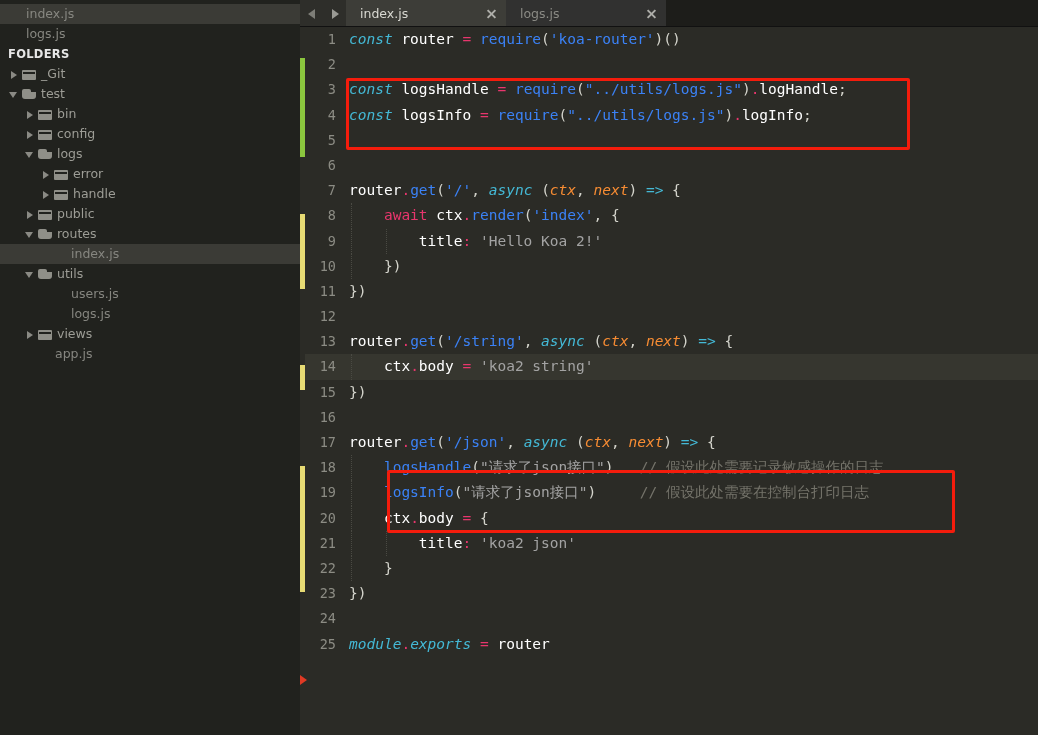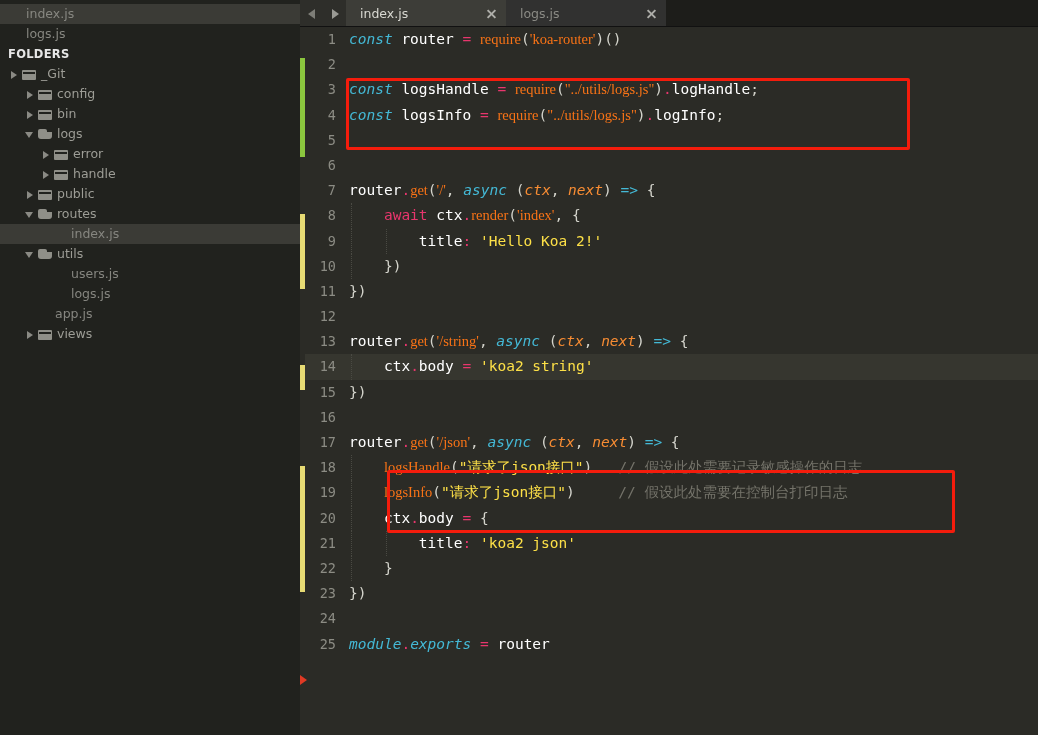--- a/index.html
+++ b/index.html
@@ -195,22 +195,22 @@
     padding-right: 13px;
     color: #8c8c84;
     font-size: 13.5px;
     user-select: none;
   }
   .lc { flex: 1 1 auto; color: #d4d4cc; }
 
   
   .kw   { color: #44b9d6; font-style: italic; }
   .kw2  { color: #e8366d; }
-  .fn   { color: #f97316; font-family: Liberation Serif, serif; }
-  .str  { color: #fde047; }
+  .fn   { color: #3b82f6; }
+  .str  { color: #a3a3a3; }
   .op   { color: #e8366d; }
   .pu   { color: #d4d4cc; }
   .id   { color: #ffffff; }
   .par  { color: #f78c33; font-style: italic; }
   .cmt  { color: #74736a; }
   .arw  { color: #44b9d6; }
 
   .guide {
     position: absolute;
     top: 0; height: 25.2px;
@@ -241,30 +241,36 @@
       </div>
     <div class="section-head">FOLDERS</div>
     <div id="folders-list">
         <div class="tree-row ">
           <span style="flex: 0 0 8px;"></span>
           <span class="arrow closed"></span>
           <span class="folder-ico"></span>
           <span class="lbl">_Git</span>
         </div>
         <div class="tree-row ">
+          <span style="flex: 0 0 8px;"></span>
+          <span class="arrow open"></span>
+          <span class="folder-ico open"></span>
+          <span class="lbl">test</span>
+        </div>
+        <div class="tree-row ">
+          <span style="flex: 0 0 24px;"></span>
+          <span class="arrow closed"></span>
+          <span class="folder-ico"></span>
+          <span class="lbl">bin</span>
+        </div>
+        <div class="tree-row ">
           <span style="flex: 0 0 24px;"></span>
           <span class="arrow closed"></span>
           <span class="folder-ico"></span>
           <span class="lbl">config</span>
-        </div>
-        <div class="tree-row ">
-          <span style="flex: 0 0 24px;"></span>
-          <span class="arrow closed"></span>
-          <span class="folder-ico"></span>
-          <span class="lbl">bin</span>
         </div>
         <div class="tree-row ">
           <span style="flex: 0 0 24px;"></span>
           <span class="arrow open"></span>
           <span class="folder-ico open"></span>
           <span class="lbl">logs</span>
         </div>
         <div class="tree-row ">
           <span style="flex: 0 0 40px;"></span>
           <span class="arrow closed"></span>
@@ -303,30 +309,30 @@
         <div class="tree-row file">
           <span style="flex: 0 0 40px;"></span>
           <span style="flex: 0 0 31px;"></span>
           <span class="lbl">users.js</span>
         </div>
         <div class="tree-row file">
           <span style="flex: 0 0 40px;"></span>
           <span style="flex: 0 0 31px;"></span>
           <span class="lbl">logs.js</span>
         </div>
+        <div class="tree-row ">
+          <span style="flex: 0 0 24px;"></span>
+          <span class="arrow closed"></span>
+          <span class="folder-ico"></span>
+          <span class="lbl">views</span>
+        </div>
         <div class="tree-row file">
           <span style="flex: 0 0 24px;"></span>
           <span style="flex: 0 0 31px;"></span>
           <span class="lbl">app.js</span>
-        </div>
-        <div class="tree-row ">
-          <span style="flex: 0 0 24px;"></span>
-          <span class="arrow closed"></span>
-          <span class="folder-ico"></span>
-          <span class="lbl">views</span>
         </div>
       </div>
   </div>
 
   <div id="main">
 
     <div id="tabbar">
       <div id="tabnav">
         <span class="navarrow left"></span>
         <span class="navarrow right"></span>

